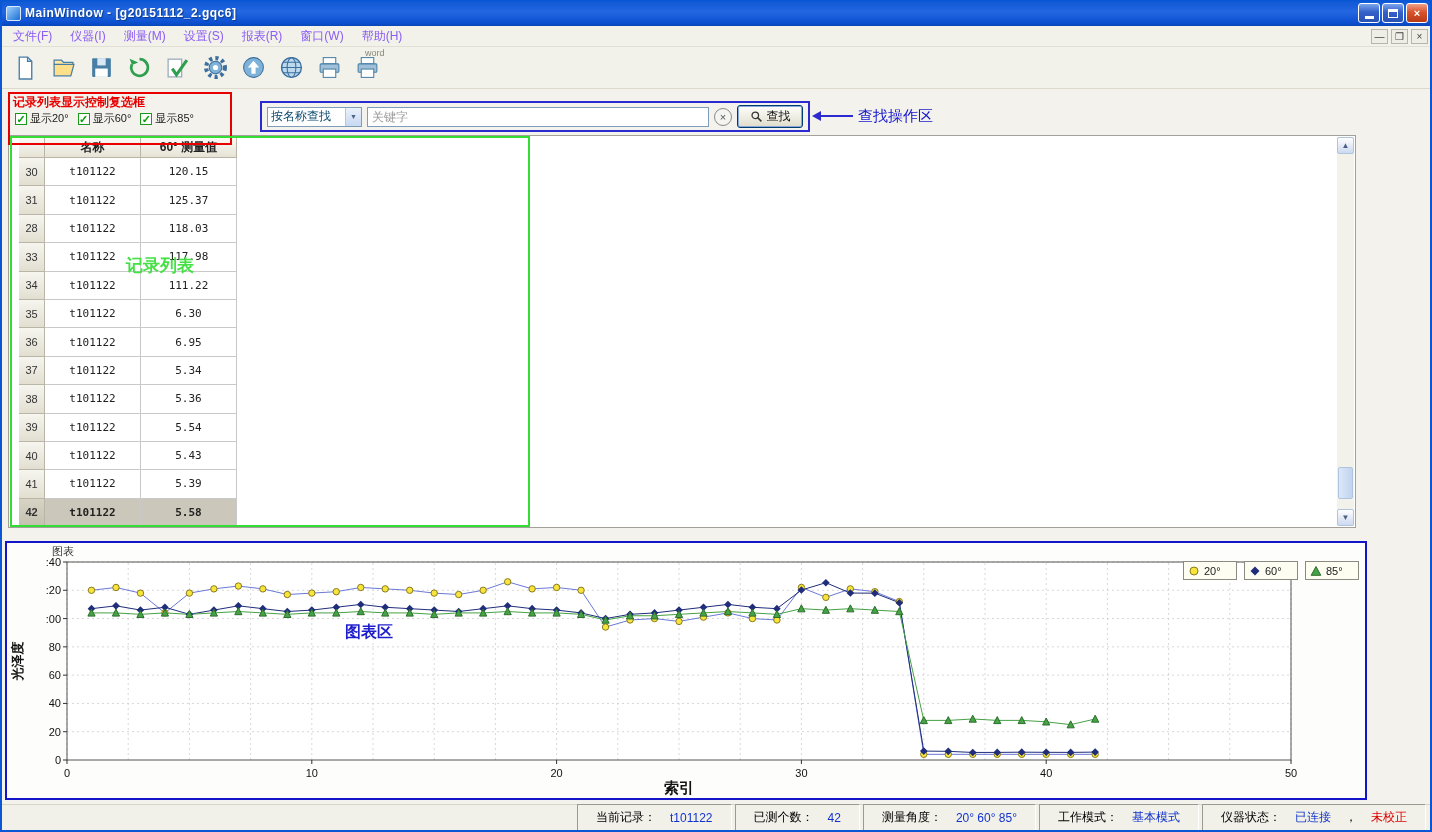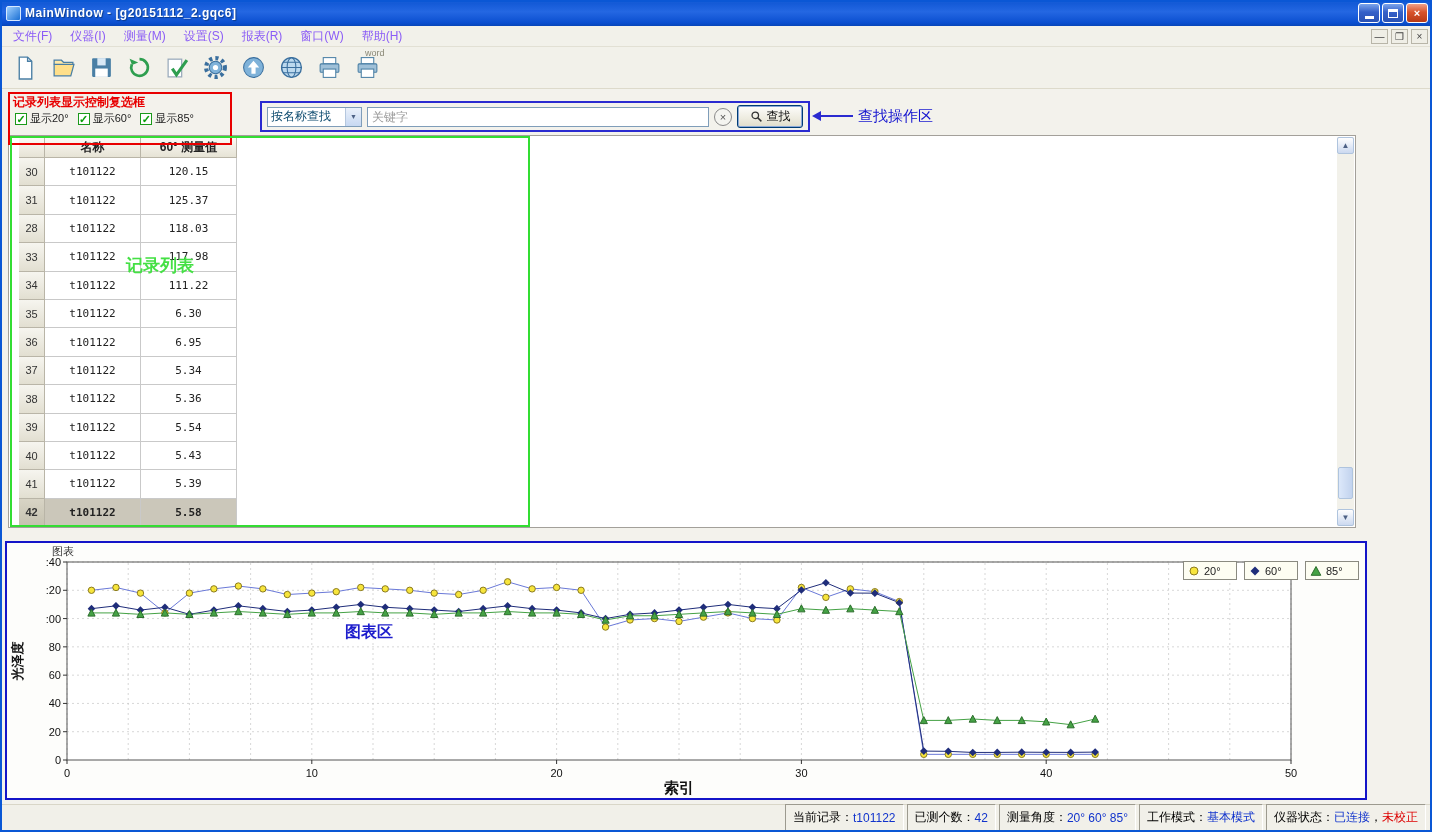--- a/index.html
+++ b/index.html
@@ -101,22 +101,22 @@
   #chart-caption { position:absolute; left:5px; top:1px; font-size:11px; color:#333;margin-left:40px; }
   #chart-svg { position:absolute; left:2px; top:13px; }
   #legend { position:absolute; right:6px; top:18px; display:flex; flex-direction:row; gap:7px; }
   .legend-item { width:54px; height:19px; border:1px solid #8a8a80; background:#FDFDF2;
     display:flex; align-items:center; gap:4px; padding:0 4px; font-size:11px; color:#222; }
   .legend-item svg { width:12px; height:12px; }
 
   
   #statusbar { left:0; top:804px; width:1432px; height:26px; background:#F1F0E9; border-top:1px solid #D9D6C8;
     display:flex; align-items:center; justify-content:flex-end; gap:3px; padding:0 6px 0 0; font-size:12px; z-index:40;}
-  .seg { height:27px; display:flex; align-items:center; padding:0 7px; white-space:nowrap;
-    border:1px solid; border-color:#9C9A8F #FFFFFF #FFFFFF #9C9A8F; }
+  .seg { height:27px; display:flex; align-items:center; padding:0 18px; white-space:nowrap;
+    border:1px solid; border-color:#9C9A8F #FFFFFF #FFFFFF #9C9A8F;gap:14px; }
   .seg .v-blue { color:#1133CC; }
   .seg .v-red { color:#DD0000; }
 </style>
 </head>
 <body>
 
 <div id="frame"></div>
 
 <div id="titlebar" class="abs">
   <div id="app-icon"></div>

